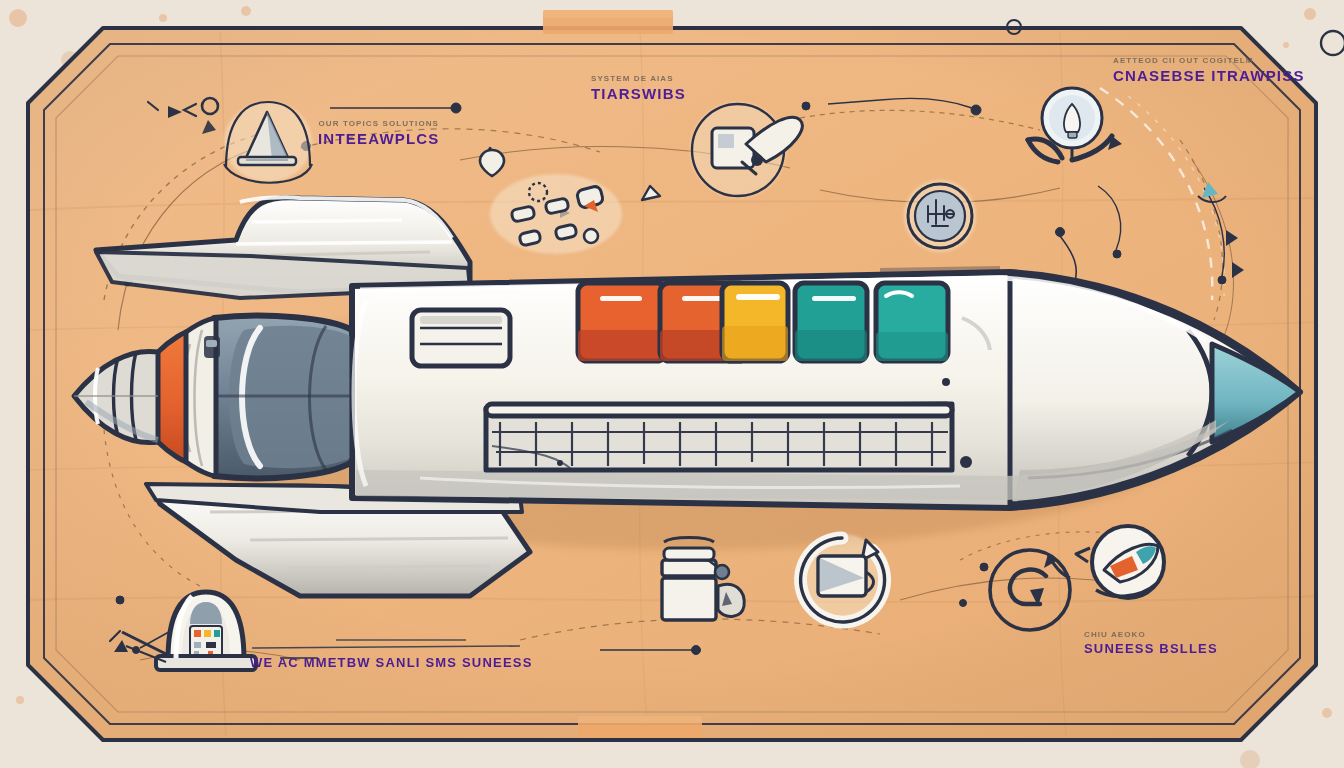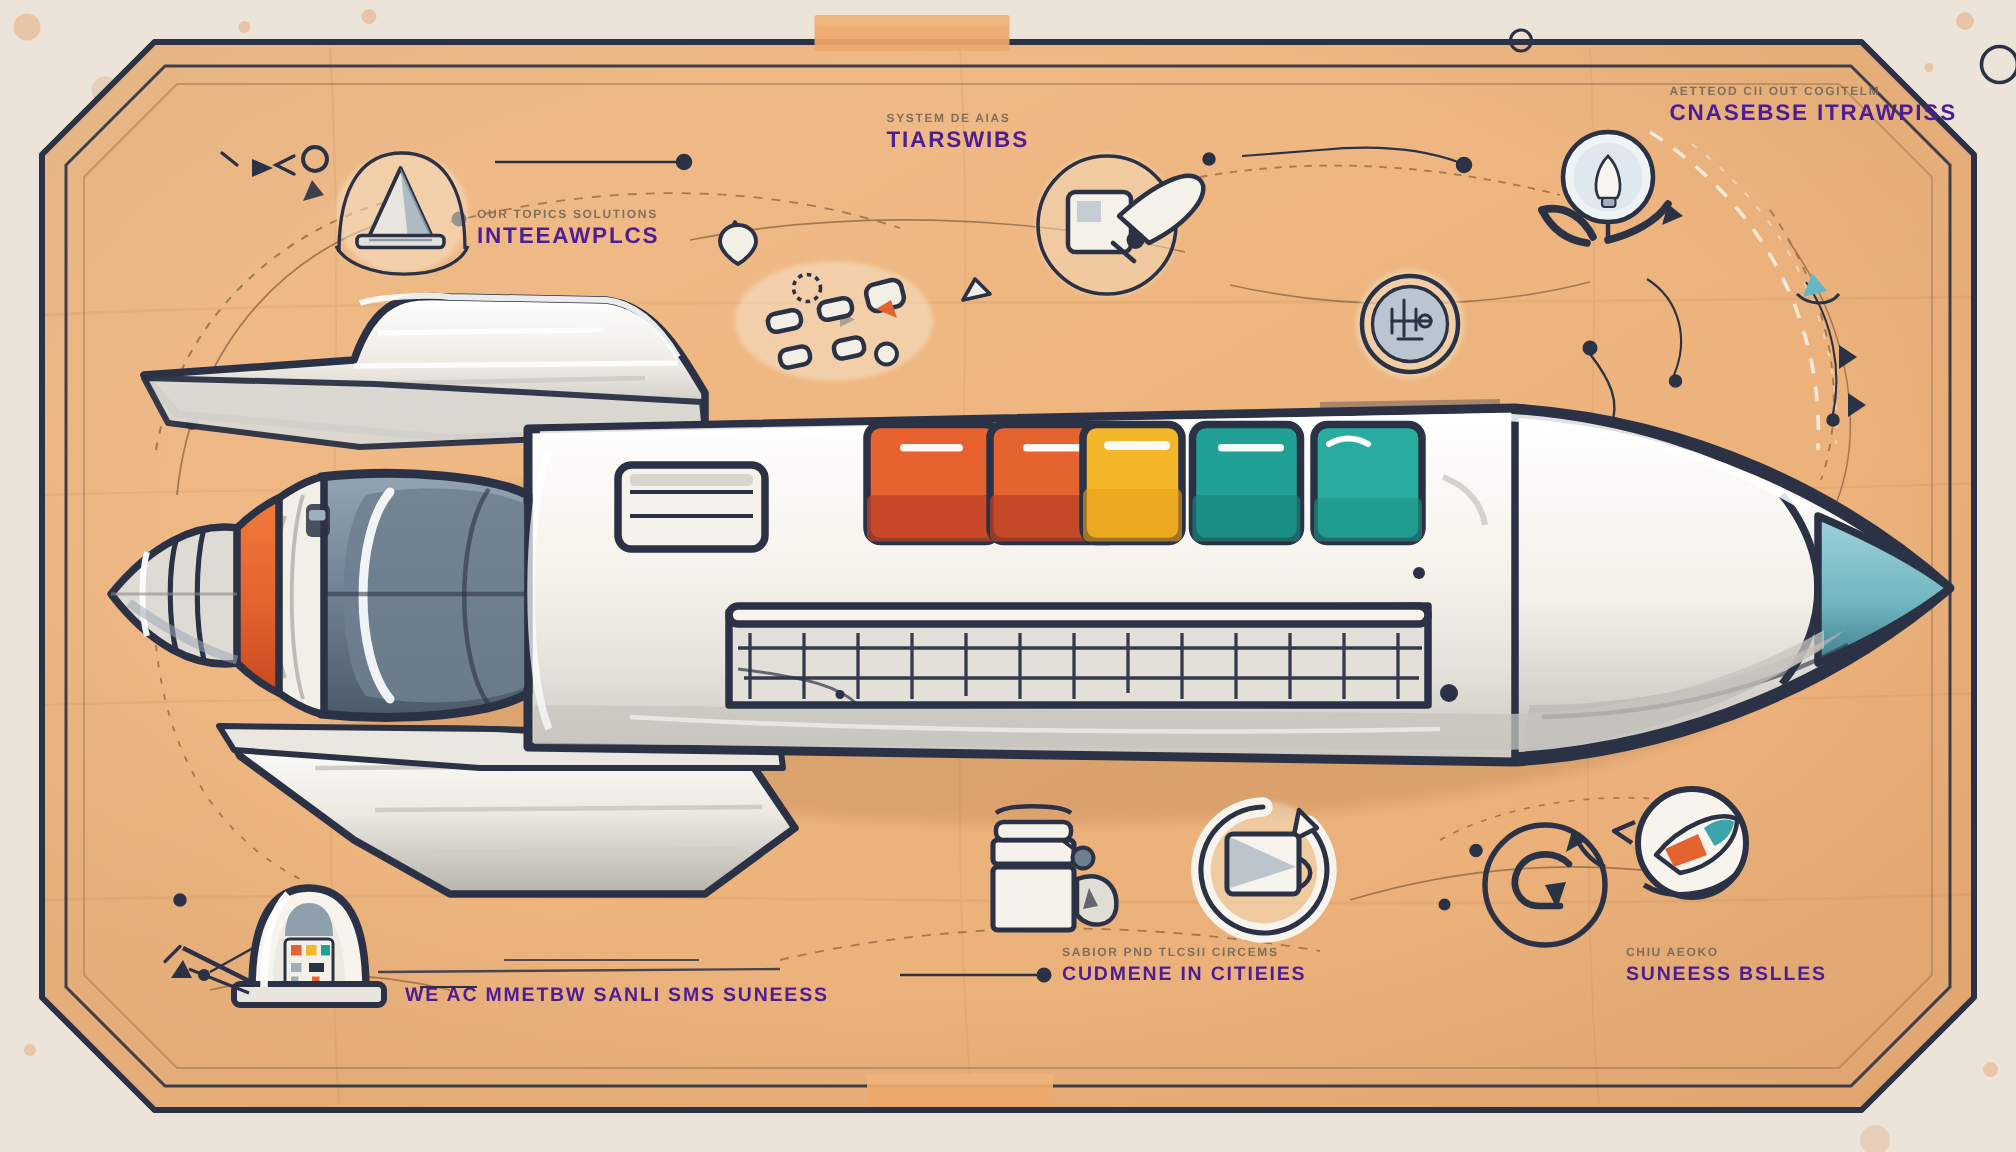--- a/index.html
+++ b/index.html
@@ -490,42 +490,38 @@
     <g>
       <rect x="578" y="716" width="124" height="22" rx="2" fill="#eda86a" opacity=".92"></rect>
       <rect x="578" y="716" width="124" height="7" rx="2" fill="#f0b882" opacity=".7"></rect>
     </g>
 
     <g stroke="#2b3245" fill="none" opacity=".85">
       <path d="M252,648 L520,646" stroke-width="1.6"></path>
     </g>
   </svg>
 
-  <div class="lbl" style="left:318px;top:138px;">
+  <div class="lbl" style="left:318px;top:119px;text-align:center;">
     <span class="kicker">OUR TOPICS SOLUTIONS</span>
     <span class="head">INTEEAWPLCS</span>
   </div>
 
   <div class="lbl" style="left:591px;top:74px;">
     <span class="kicker">SYSTEM DE AIAS</span>
     <span class="head">TIARSWIBS</span>
   </div>
 
   <div class="lbl" style="left:1113px;top:56px;">
     <span class="kicker">AETTEOD CII OUT COGITELM</span>
     <span class="head">CNASEBSE ITRAWPISS</span>
   </div>
 
-  <div class="lbl sm" style="left:270px;top:655px;">
+  <div class="lbl sm" style="left:250px;top:655px;">
     <span class="head">WE AC MMETBW SANLI SMS SUNEESS</span>
   </div>
 
-  <div class="lbl sm" style="left:708px;top:630px;">
-    <span class="kicker">SABIOR PND TLCSII CIRCEMS</span>
-    <span class="head">CUDMENE IN CITIEIES</span>
-  </div>
 
   <div class="lbl sm" style="left:1084px;top:630px;">
     <span class="kicker">CHIU AEOKO</span>
     <span class="head">SUNEESS BSLLES</span>
   </div>
 
 </div>
 
 </body></html>

